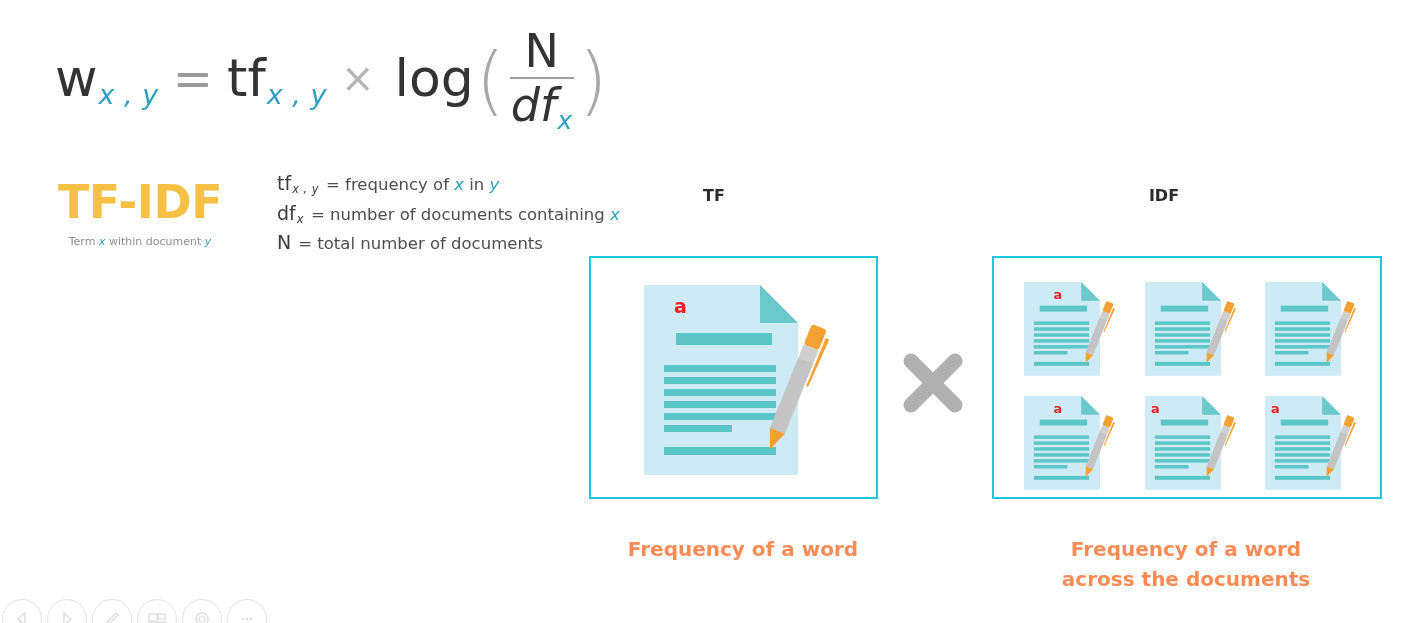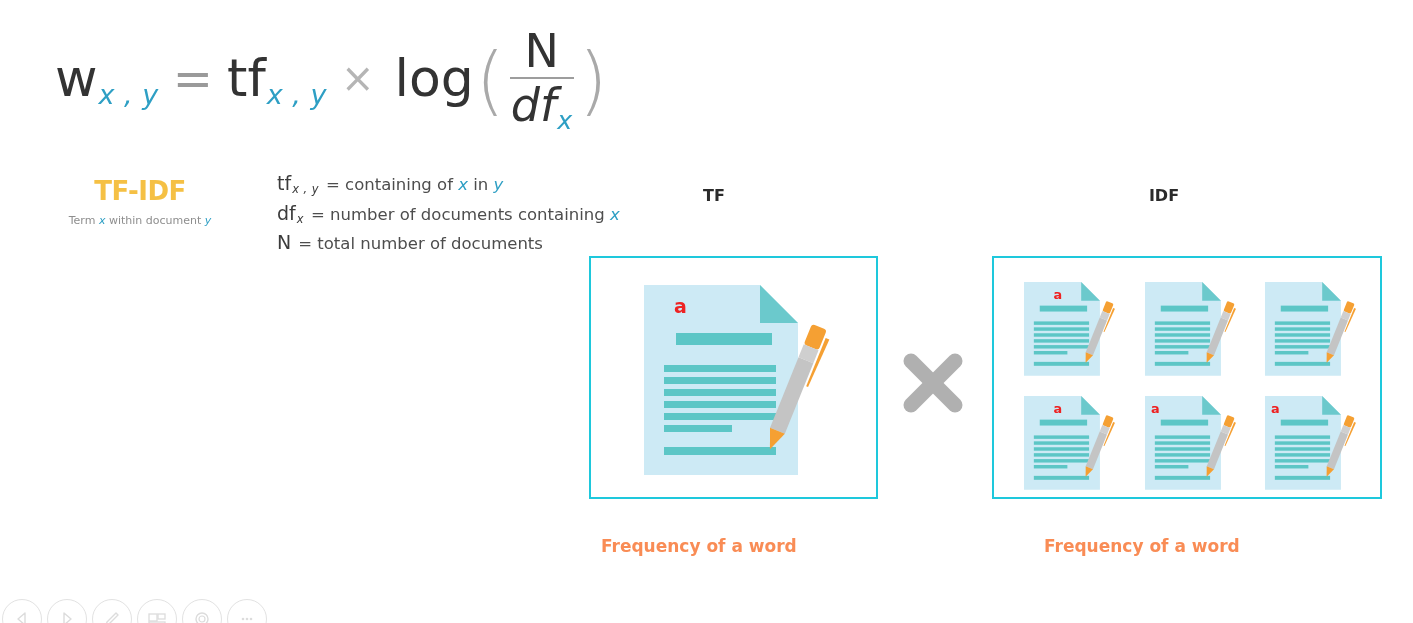--- a/index.html
+++ b/index.html
@@ -89,21 +89,21 @@
   
   #tfidf-block {
     position: absolute;
     left: 10px;
     top: 178px;
     width: 260px;
     text-align: center;
   }
   #tfidf-title {
     font-family: "DejaVu Sans", sans-serif;
-    font-size: 26px;
+    font-size: 46px;
     font-weight: bold;
     color: #f5c044;
     letter-spacing: -0.5px;
     line-height: 1.05;
   }
   #tfidf-sub {
     margin-top: 9px;
     font-family: "DejaVu Sans", sans-serif;
     font-size: 11px;
     color: #8e8e8e;
@@ -190,23 +190,24 @@
     column-gap: 22px;
     row-gap: 12px;
   }
   .idf-cell { position: relative; }
   .idf-cell svg { display: block; width: 100%; height: 100%; }
 
   
   .caption {
     position: absolute;
     font-family: "DejaVu Sans", sans-serif;
-    font-size: 17px;
+    font-size: 20px;
     font-weight: bold;
     color: #f98c55;
+    text-align: center;
     line-height: 1.5;
   }
   #tf-caption  { left: 601px;  top: 534px; width: 284px; }
   #idf-caption { left: 1044px; top: 534px; width: 284px; }
 
   
   #toolbar {
     position: absolute;
     left: 2px;
     bottom: -16px;
@@ -260,21 +261,21 @@
   </div>
 </div>
 
 <div id="legend">
 
   <div class="legend-row">
     <span class="legend-sym">
       <span>tf</span>
         <span class="sub">x , y</span>
     </span>
-    <span class="legend-txt"><span>= containing of </span><span class="blue">x</span><span> in </span><span class="blue">y</span></span>
+    <span class="legend-txt"><span>= frequency of </span><span class="blue">x</span><span> in </span><span class="blue">y</span></span>
   </div>
 
   <div class="legend-row">
     <span class="legend-sym">
       <span>df</span>
         <span class="sub">x</span>
     </span>
     <span class="legend-txt"><span>= number of documents containing </span><span class="blue">x</span></span>
   </div>
 
@@ -468,20 +469,21 @@
     </svg>
   </div>
 </div>
 
 <div class="caption" id="tf-caption">
   <div>Frequency of a word</div>
 </div>
 
 <div class="caption" id="idf-caption">
   <div>Frequency of a word</div>
+  <div>across the documents</div>
 </div>
 
 <div id="toolbar">
   <div class="tool-btn">
     <svg width="18" height="18" viewBox="0 0 18 18">
         <path d="M12 3 L5 9 L12 15 Z" fill="none" stroke="#dcdcdc" stroke-width="1.4" stroke-linejoin="round"></path>
       </svg>
   </div>
   <div class="tool-btn">
     <svg width="18" height="18" viewBox="0 0 18 18">

